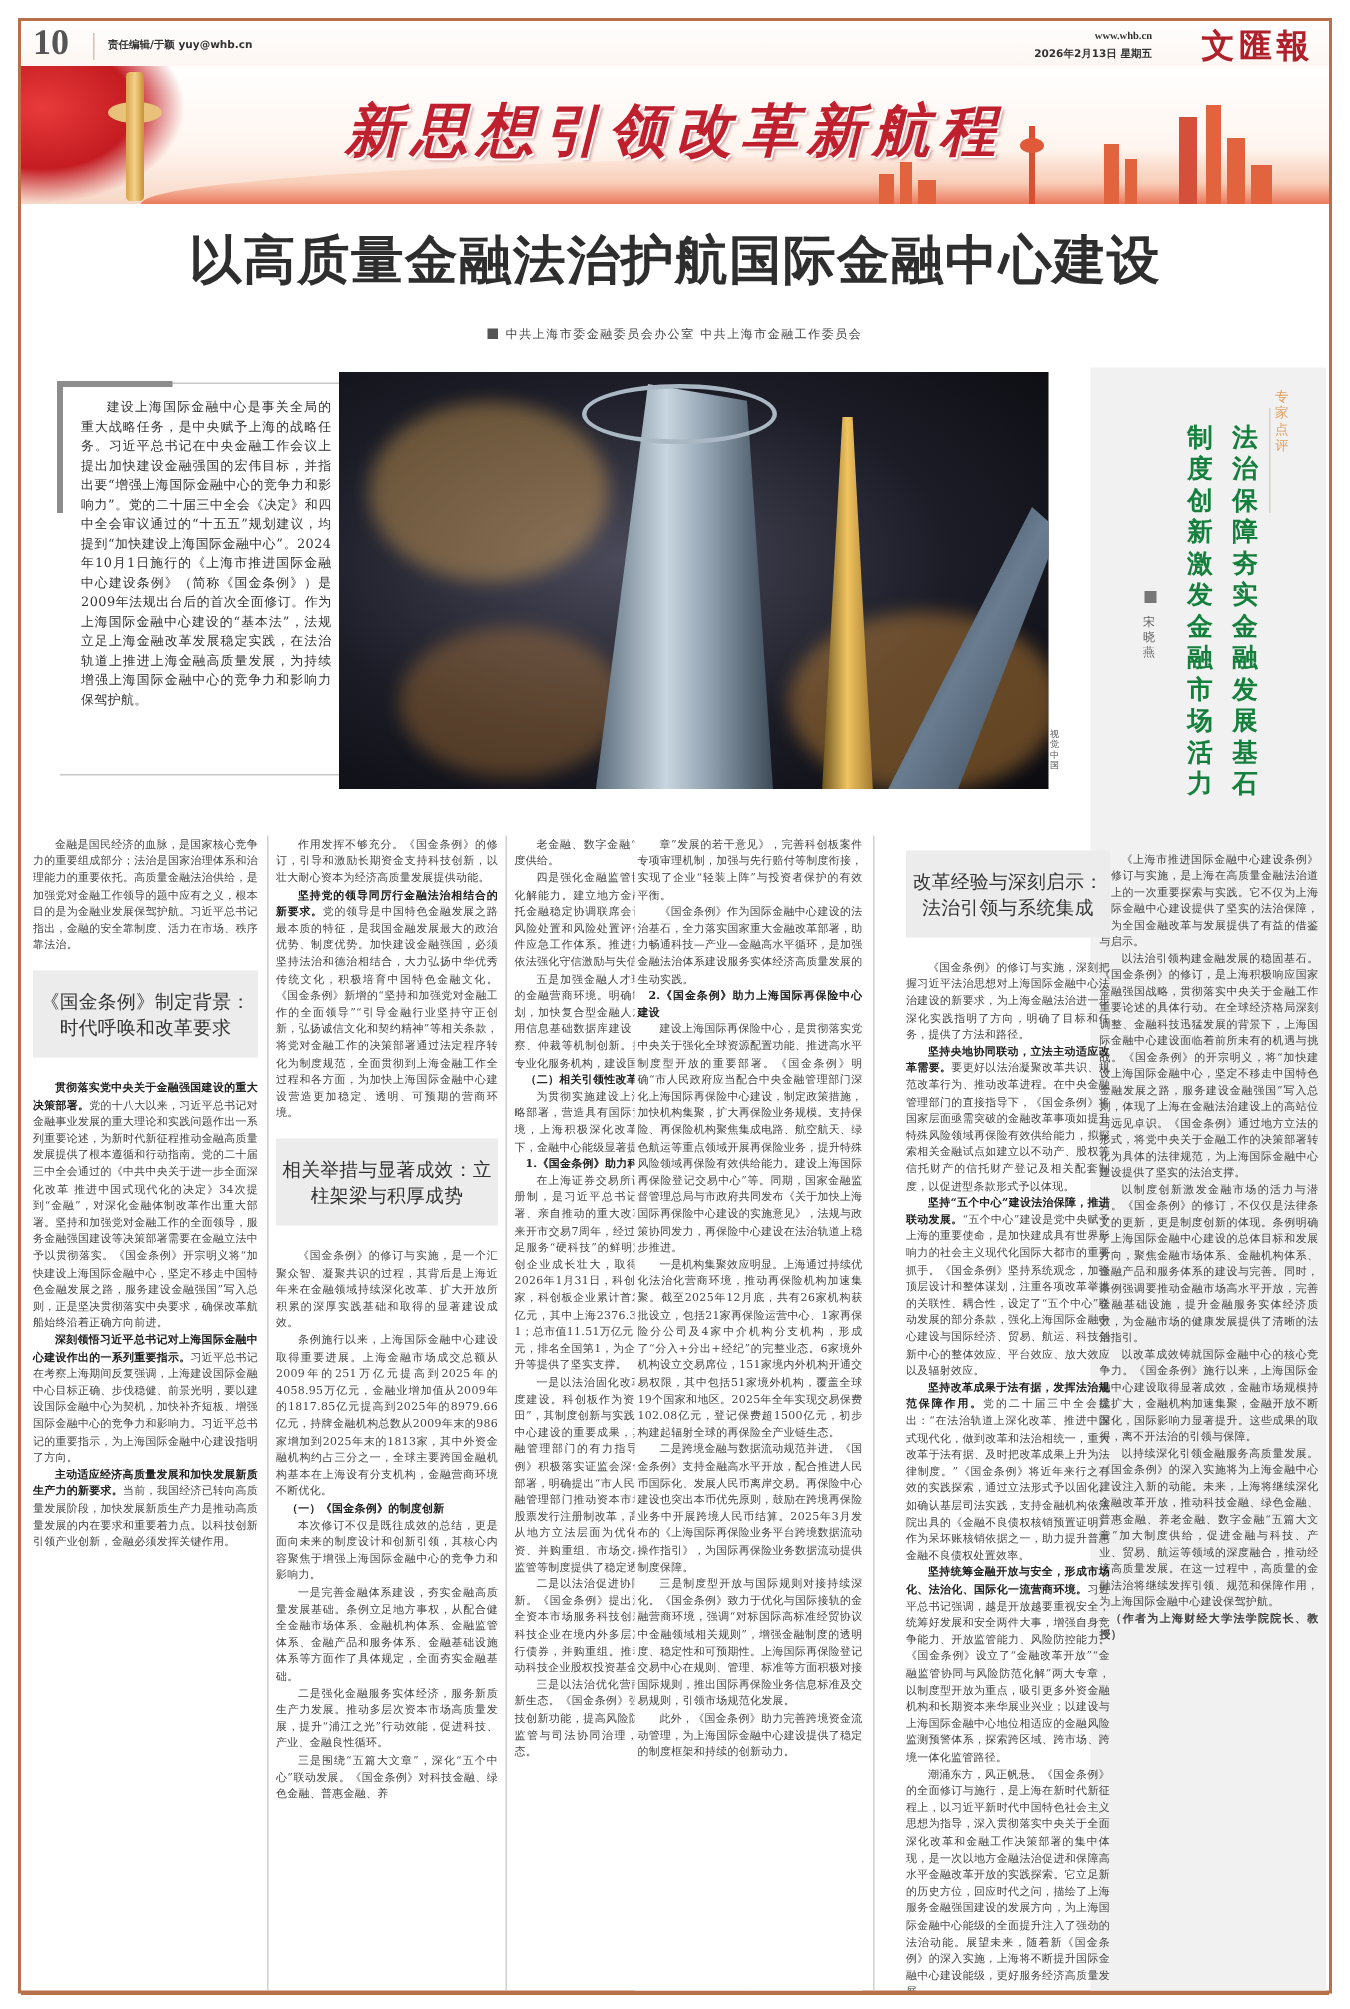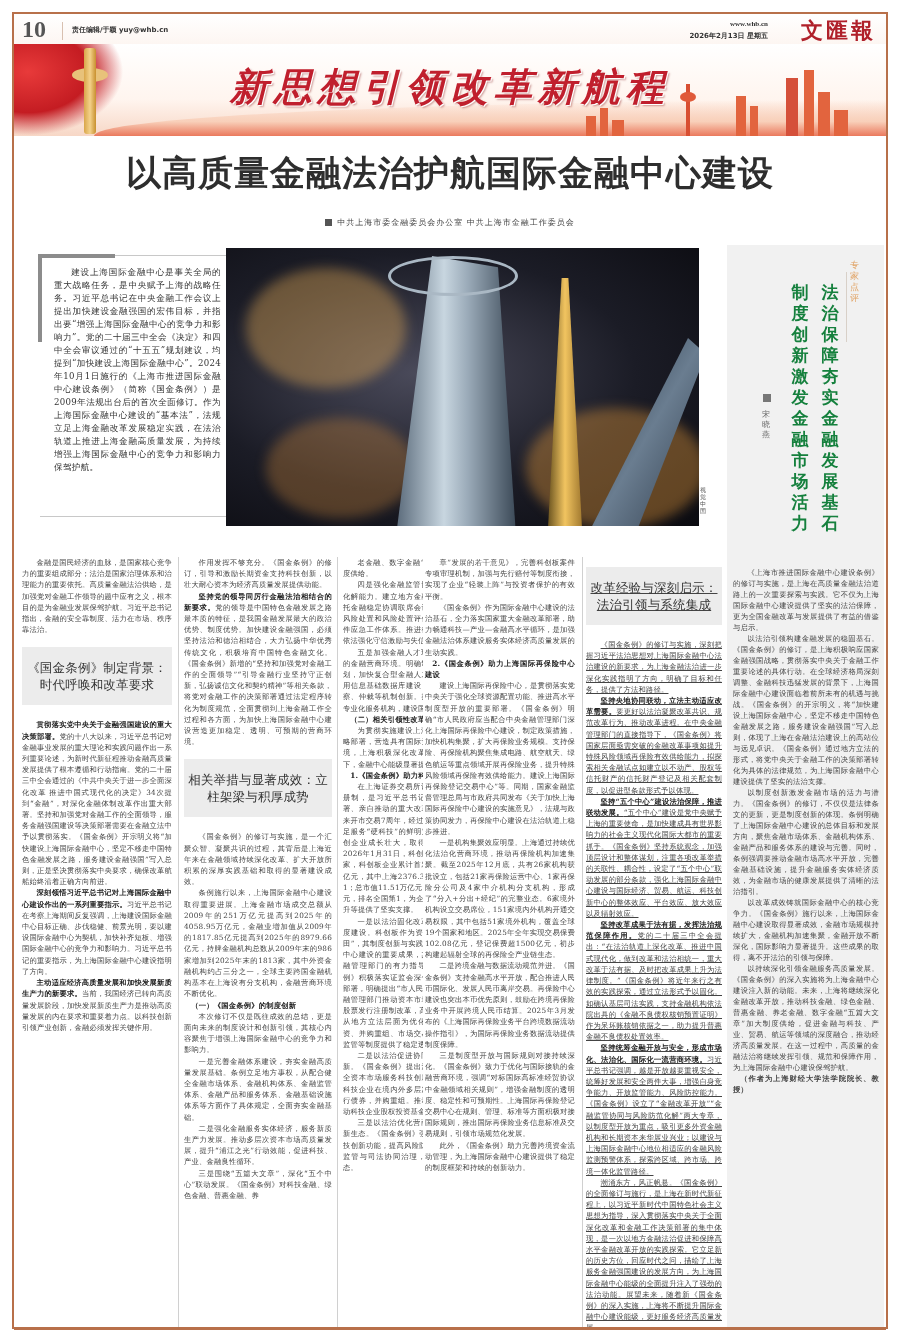--- a/index.html
+++ b/index.html
@@ -215,21 +215,21 @@
   <p>章”发展的若干意见》，完善科创板案件专项审理机制，加强与先行赔付等制度衔接，实现了企业“轻装上阵”与投资者保护的有效平衡。</p>
   <p>《国金条例》作为国际金融中心建设的法治基石，全力落实国家重大金融改革部署，助力畅通科技—产业—金融高水平循环，是加强金融法治体系建设服务实体经济高质量发展的生动实践。</p>
   <p class="subsub">2.《国金条例》助力上海国际再保险中心建设</p>
   <p>建设上海国际再保险中心，是贯彻落实党中央关于强化全球资源配置功能、推进高水平制度型开放的重要部署。《国金条例》明确“市人民政府应当配合中央金融管理部门深化上海国际再保险中心建设，制定政策措施，加快机构集聚，扩大再保险业务规模。支持保险、再保险机构聚焦集成电路、航空航天、绿色航运等重点领域开展再保险业务，提升特殊风险领域再保险有效供给能力。建设上海国际再保险登记交易中心”等。同期，国家金融监督管理总局与市政府共同发布《关于加快上海国际再保险中心建设的实施意见》，法规与政策协同发力，再保险中心建设在法治轨道上稳步推进。</p>
   <p>一是机构集聚效应明显。上海通过持续优化法治化营商环境，推动再保险机构加速集聚。截至2025年12月底，共有26家机构获批设立，包括21家再保险运营中心、1家再保险分公司及4家中介机构分支机构，形成了“分入+分出+经纪”的完整业态。6家境外机构设立交易席位，151家境内外机构开通交易权限，其中包括51家境外机构，覆盖全球19个国家和地区。2025年全年实现交易保费102.08亿元，登记保费超1500亿元，初步构建起辐射全球的再保险全产业链生态。</p>
   <p>二是跨境金融与数据流动规范并进。《国金条例》支持金融高水平开放，配合推进人民币国际化、发展人民币离岸交易。再保险中心建设也突出本币优先原则，鼓励在跨境再保险业务中开展跨境人民币结算。2025年3月发布的《上海国际再保险业务平台跨境数据流动操作指引》，为国际再保险业务数据流动提供制度保障。</p>
   <p>三是制度型开放与国际规则对接持续深化。《国金条例》致力于优化与国际接轨的金融营商环境，强调“对标国际高标准经贸协议中金融领域相关规则”，增强金融制度的透明度、稳定性和可预期性。上海国际再保险登记交易中心在规则、管理、标准等方面积极对接国际规则，推出国际再保险业务信息标准及交易规则，引领市场规范化发展。</p>
   <p>此外，《国金条例》助力完善跨境资金流动管理，为上海国际金融中心建设提供了稳定的制度框架和持续的创新动力。</p>
 </div>
 
-<div class="col" style="left:586px;width:136px;height:770px;overflow:hidden;text-decoration:underline;">
+<div class="col" style="left:604px;width:136px;height:770px;overflow:hidden;">
   <div class="subhead" style="margin-top:10px">改革经验与深刻启示：法治引领与系统集成</div>
   <p>《国金条例》的修订与实施，深刻把握习近平法治思想对上海国际金融中心法治建设的新要求，为上海金融法治进一步深化实践指明了方向，明确了目标和任务，提供了方法和路径。</p>
   <p><span class="lead-bold">坚持央地协同联动，立法主动适应改革需要。</span><span>要更好以法治凝聚改革共识、规范改革行为、推动改革进程。在中央金融管理部门的直接指导下，《国金条例》将国家层面亟需突破的金融改革事项如提升特殊风险领域再保险有效供给能力，拟探索相关金融试点如建立以不动产、股权等信托财产的信托财产登记及相关配套制度，以促进型条款形式予以体现。</span></p>
   <p><span class="lead-bold">坚持“五个中心”建设法治保障，推进联动发展。</span><span>“五个中心”建设是党中央赋予上海的重要使命，是加快建成具有世界影响力的社会主义现代化国际大都市的重要抓手。《国金条例》坚持系统观念，加强顶层设计和整体谋划，注重各项改革举措的关联性、耦合性，设定了“五个中心”联动发展的部分条款，强化上海国际金融中心建设与国际经济、贸易、航运、科技创新中心的整体效应、平台效应、放大效应以及辐射效应。</span></p>
   <p><span class="lead-bold">坚持改革成果于法有据，发挥法治规范保障作用。</span><span>党的二十届三中全会提出：“在法治轨道上深化改革、推进中国式现代化，做到改革和法治相统一，重大改革于法有据、及时把改革成果上升为法律制度。”《国金条例》将近年来行之有效的实践探索，通过立法形式予以固化。如确认基层司法实践，支持金融机构依法院出具的《金融不良债权核销预置证明》作为呆坏账核销依据之一，助力提升普惠金融不良债权处置效率。</span></p>
   <p><span class="lead-bold">坚持统筹金融开放与安全，形成市场化、法治化、国际化一流营商环境。</span><span>习近平总书记强调，越是开放越要重视安全，统筹好发展和安全两件大事，增强自身竞争能力、开放监管能力、风险防控能力。《国金条例》设立了“金融改革开放”“金融监管协同与风险防范化解”两大专章，以制度型开放为重点，吸引更多外资金融机构和长期资本来华展业兴业；以建设与上海国际金融中心地位相适应的金融风险监测预警体系，探索跨区域、跨市场、跨境一体化监管路径。</span></p>
   <p>潮涌东方，风正帆悬。《国金条例》的全面修订与施行，是上海在新时代新征程上，以习近平新时代中国特色社会主义思想为指导，深入贯彻落实中央关于全面深化改革和金融工作决策部署的集中体现，是一次以地方金融法治促进和保障高水平金融改革开放的实践探索。它立足新的历史方位，回应时代之问，描绘了上海服务金融强国建设的发展方向，为上海国际金融中心能级的全面提升注入了强劲的法治动能。展望未来，随着新《国金条例》的深入实施，上海将不断提升国际金融中心建设能级，更好服务经济高质量发展。</p>
 </div>
 
 <div class="bottom-bar"></div>

